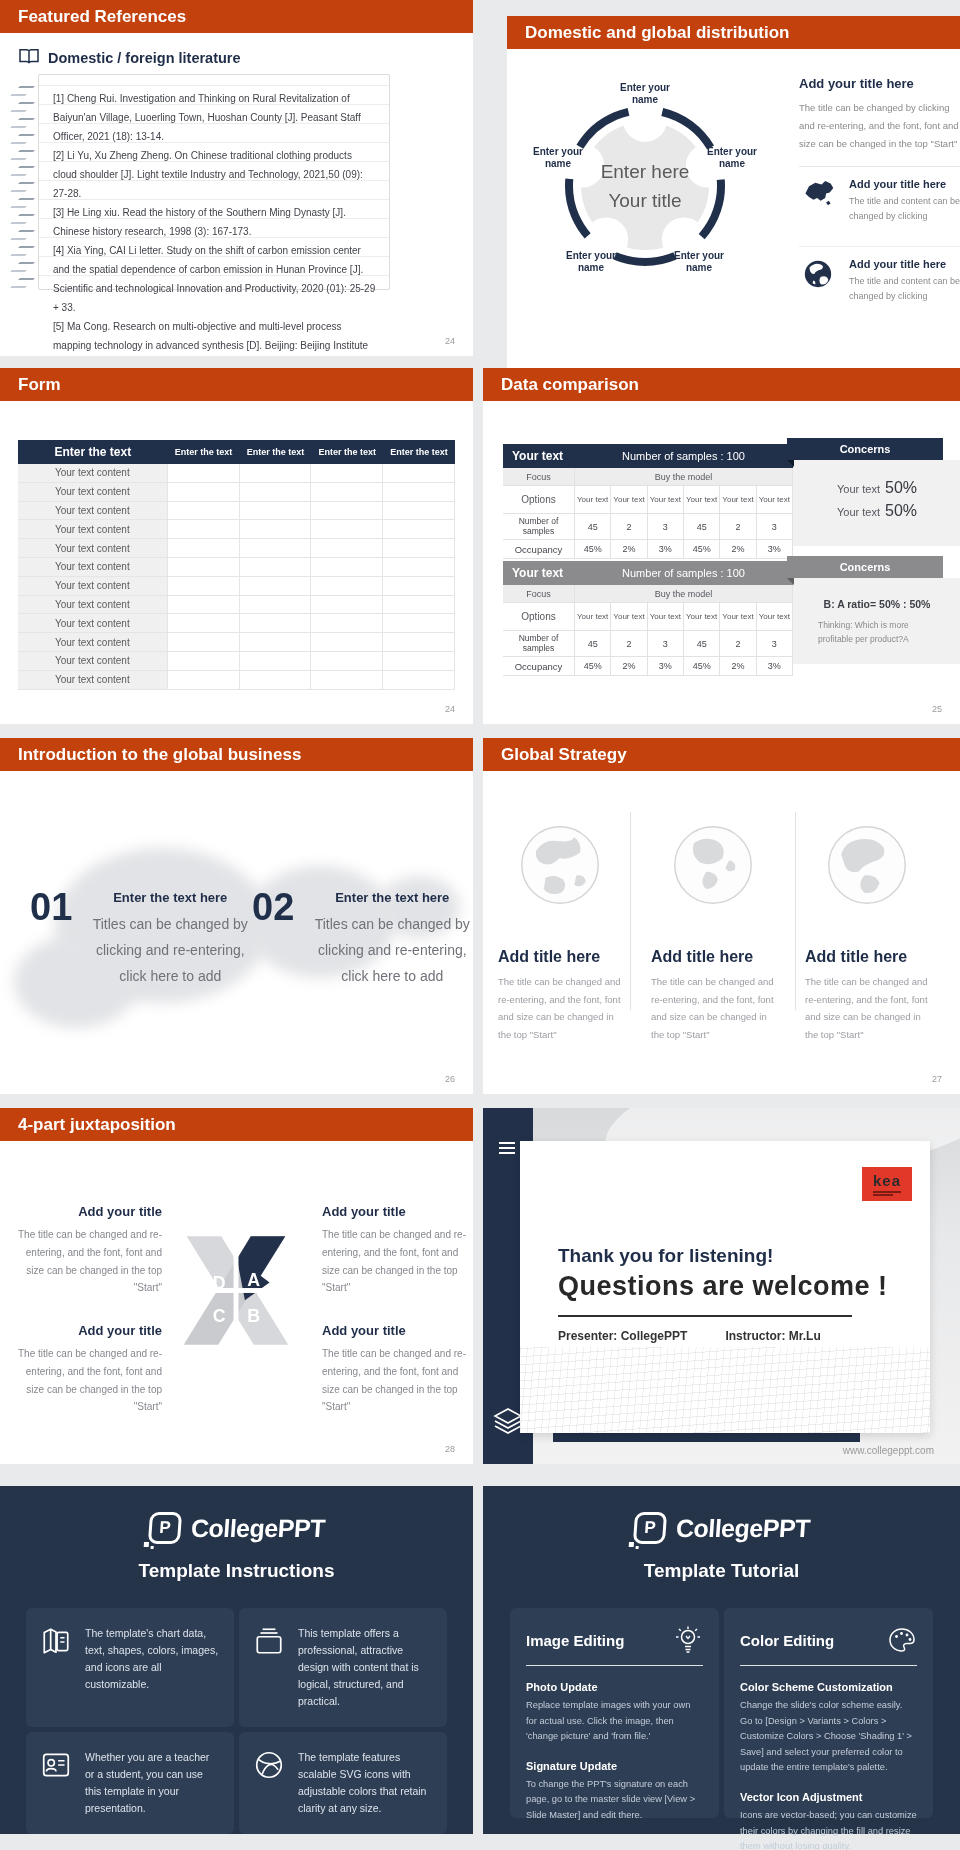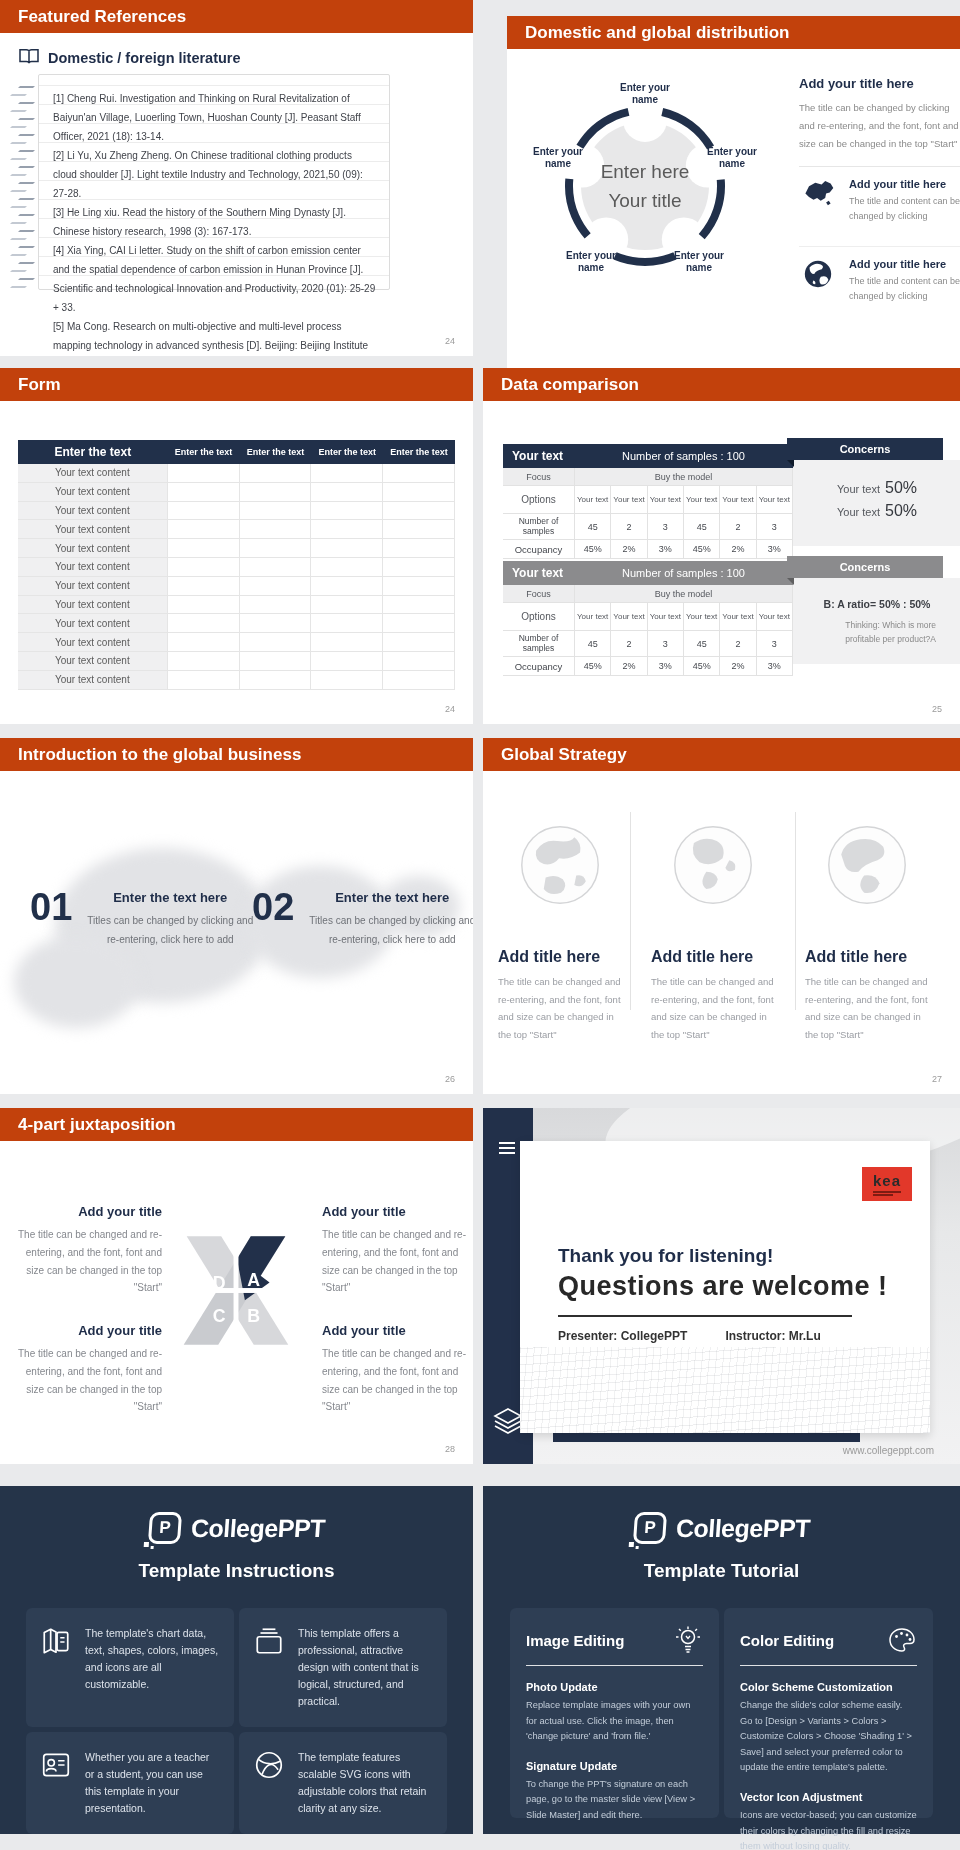--- a/index.html
+++ b/index.html
@@ -63,29 +63,29 @@
   .concerns{position:absolute;left:310px;width:168px;}
   .chead{position:relative;margin-left:-6px;width:156px;height:22px;background:#21304a;color:#fff;font-weight:bold;font-size:11px;display:flex;align-items:center;justify-content:center;}
   .chead::after{content:'';position:absolute;left:0;top:22px;width:0;height:0;border-top:7px solid #0f1a2b;border-left:7px solid transparent;}
   .cgray .chead{background:#8b8b8d;}
   .cgray .chead::after{border-top-color:#5f5f60;}
   .cbody{background:#f1f1f2;height:86px;padding-top:14px;box-sizing:border-box;}
   .crow{display:flex;justify-content:center;align-items:baseline;gap:5px;margin-top:5px;}
   .clabel{font-size:11px;color:#55585e;}
   .cvalue{font-size:16px;color:#35383e;}
   .cratio{text-align:center;font-size:10.5px;font-weight:bold;color:#3c3f45;margin-top:6px;}
-  .cthink{text-align:right;font-size:8.5px;color:#8a8a8a;line-height:1.6;margin:9px auto 0 auto;width:118px;}
+  .cthink{text-align:left;font-size:8.5px;color:#8a8a8a;line-height:1.6;margin:9px auto 0 auto;width:118px;}
 
   
   .blob{position:absolute;background:#e2e3e6;border-radius:50%;filter:blur(7px);}
   .gitem{position:absolute;display:flex;align-items:flex-start;}
   .gnum{font-size:38px;font-weight:bold;color:#21304a;line-height:1;}
   .gtext{margin-left:12px;width:172px;text-align:center;}
   .gtitle{font-size:13px;font-weight:bold;color:#1f2d49;margin:2px 0 7px 0;}
-  .gbody{font-size:10px;color:#6f7278;line-height:1.85;margin:0;}
+  .gbody{font-size:14px;color:#6f7278;line-height:1.85;margin:0;}
 
   
   .vdiv{position:absolute;top:74px;height:198px;border-left:1px solid #e2e2e2;}
   .scol{position:absolute;top:84px;width:128px;}
   .scol svg{display:block;margin:0 auto;}
   .stitle{font-size:16px;font-weight:bold;color:#1f2d49;margin:40px 0 7px 2px;}
   .sbody{font-size:9.5px;color:#9a9da3;line-height:1.85;margin:0 0 0 2px;}
 
   
   .jblock{position:absolute;width:146px;}

